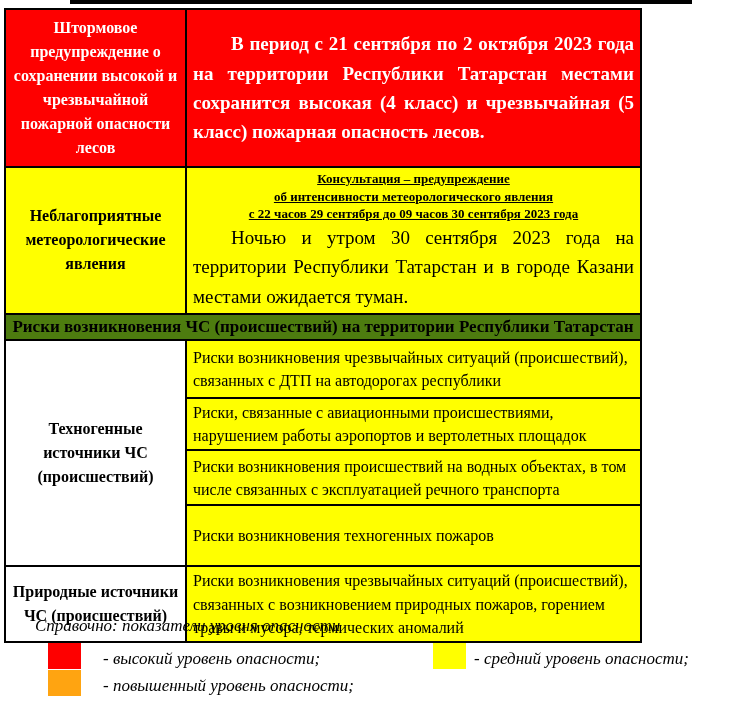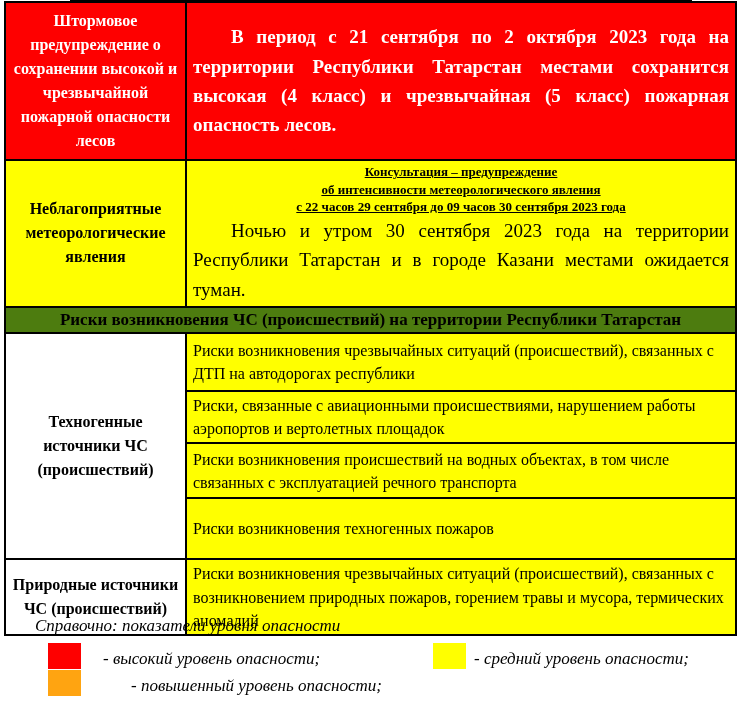--- a/index.html
+++ b/index.html
@@ -11,22 +11,22 @@
     overflow: hidden;
     position: relative;
   }
   #top-fragment {
     position: absolute;
     left: 70px; top: 0; width: 622px; height: 4px;
     background: #000000;
   }
   table.hazard {
     position: absolute;
-    left: 4px; top: 1px;
-    width: 733px;
+    left: 4px; top: 8px;
+    width: 638px;
     border-collapse: collapse;
     table-layout: fixed;
   }
   table.hazard td {
     border: 2px solid #000000;
     vertical-align: middle;
     padding: 2px 6px;
   }
   col.c1 { width: 181px; }
   .bg-red    { background: #fe0000; }
@@ -93,21 +93,21 @@
     display: flex;
     align-items: flex-end;
     white-space: nowrap;
   }
   .swatch {
     display: inline-block;
     width: 33px; height: 26px;
     flex: 0 0 33px;
   }
   .li-red      { left: 48px;  top: 31px; }
-  .li-orange   { left: 48px;  top: 58px; gap: 28px; }
+  .li-orange   { left: 48px;  top: 58px; }
   .li-yellow   { left: 433px; top: 31px; }
   .li-green    { left: 431px; top: 58px; }
   .li-red .swatch, .li-orange .swatch { margin-right: 22px; }
   .li-yellow .swatch, .li-green .swatch { margin-right: 8px; }
 </style>
 </head>
 <body>
 
 <div id="top-fragment"></div>
 

